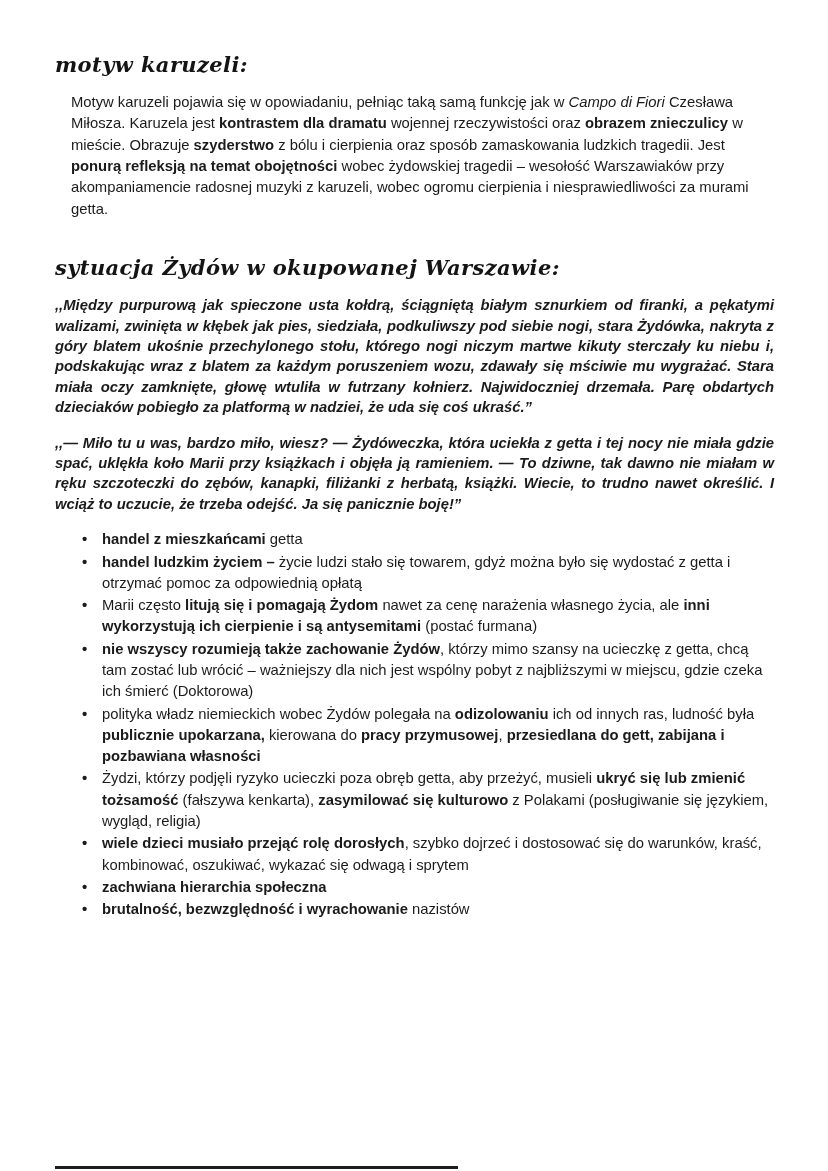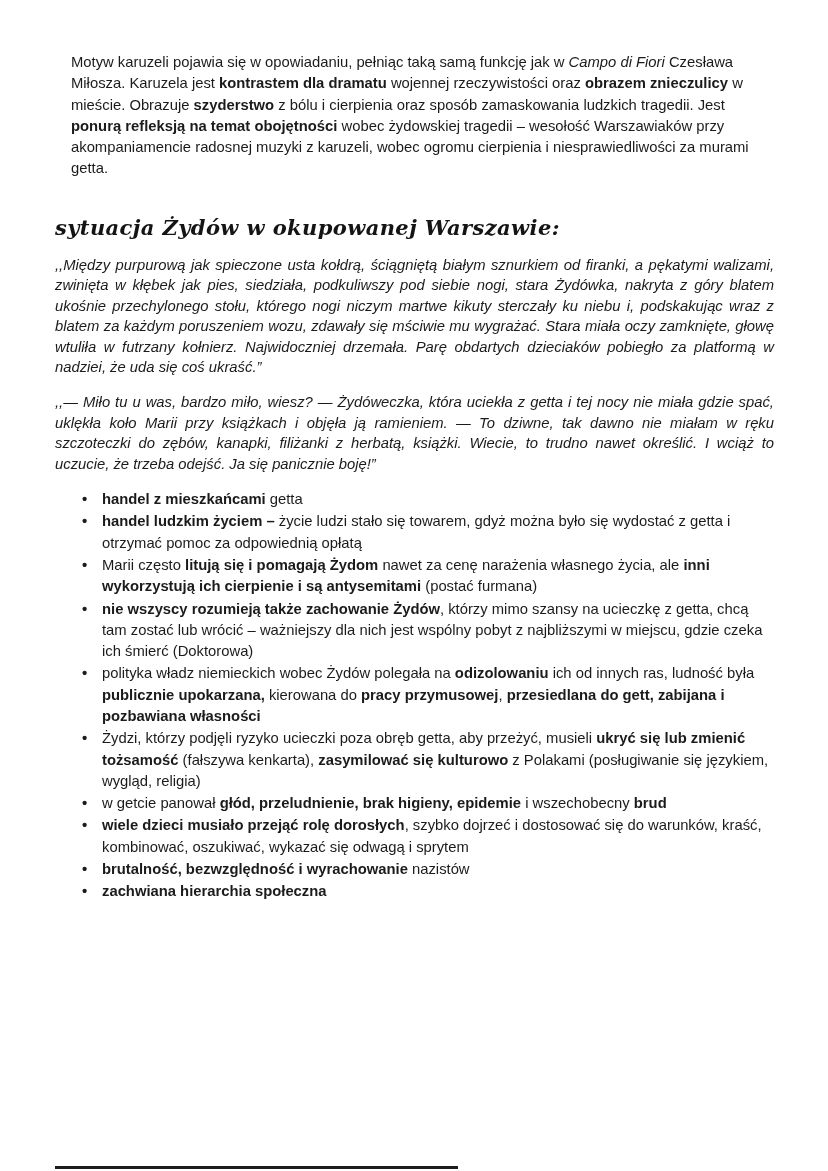--- a/index.html
+++ b/index.html
@@ -29,20 +29,21 @@
     line-height:1.44;
     margin:0 0 35px 16px;
     text-align:left;
   }
   .quote{
     font-size:14.8px;
     line-height:1.38;
     font-style:italic;
     text-align:justify;
     margin:0 0 15px 0;
+    font-weight:bold;
   }
   ul.bullets{
     list-style:none;
     margin:10px 0 0 26px;
     padding:0;
     font-size:14.8px;
     line-height:1.44;
   }
   ul.bullets li{
     position:relative;
@@ -67,37 +68,37 @@
     width:403px;
     height:3px;
     background:#1c1c1c;
   }
 </style>
 </head>
 <body>
 
 <div class="page">
 
+  <h1 class="script-heading">motyw karuzeli:</h1>
 
   <p class="para"><span>Motyw karuzeli pojawia się w opowiadaniu, pełniąc taką samą funkcję jak w </span><span class="i">Campo di Fiori</span><span> Czesława Miłosza. Karuzela jest </span><span class="b">kontrastem dla dramatu</span><span> wojennej rzeczywistości oraz </span><span class="b">obrazem znieczulicy</span><span> w mieście. Obrazuje </span><span class="b">szyderstwo</span><span> z bólu i cierpienia oraz sposób zamaskowania ludzkich tragedii. Jest </span><span class="b">ponurą refleksją na temat obojętności</span><span> wobec żydowskiej tragedii – wesołość Warszawiaków przy akompaniamencie radosnej muzyki z karuzeli, wobec ogromu cierpienia i niesprawiedliwości za murami getta.</span></p>
 
   <h1 class="script-heading">sytuacja Żydów w okupowanej Warszawie:</h1>
 
   <p class="quote"><span>,,Między purpurową jak spieczone usta kołdrą, ściągniętą białym sznurkiem od firanki, a pękatymi walizami, zwinięta w kłębek jak pies, siedziała, podkuliwszy pod siebie nogi, stara Żydówka, nakryta z góry blatem ukośnie przechylonego stołu, którego nogi niczym martwe kikuty sterczały ku niebu i, podskakując wraz z blatem za każdym poruszeniem wozu, zdawały się mściwie mu wygrażać. Stara miała oczy zamknięte, głowę wtuliła w futrzany kołnierz. Najwidoczniej drzemała. Parę obdartych dzieciaków pobiegło za platformą w nadziei, że uda się coś ukraść.”</span></p>
 
   <p class="quote"><span>,,— Miło tu u was, bardzo miło, wiesz? — Żydóweczka, która uciekła z getta i tej nocy nie miała gdzie spać, uklękła koło Marii przy książkach i objęła ją ramieniem. — To dziwne, tak dawno nie miałam w ręku szczoteczki do zębów, kanapki, filiżanki z herbatą, książki. Wiecie, to trudno nawet określić. I wciąż to uczucie, że trzeba odejść. Ja się panicznie boję!”</span></p>
 
   <ul class="bullets">
       <li><span class="b">handel z mieszkańcami</span><span> getta</span></li>
       <li><span class="b">handel ludzkim życiem –</span><span> życie ludzi stało się towarem, gdyż można było się wydostać z getta i otrzymać pomoc za odpowiednią opłatą</span></li>
       <li><span>Marii często </span><span class="b">litują się i pomagają Żydom</span><span> nawet za cenę narażenia własnego życia, ale </span><span class="b">inni wykorzystują ich cierpienie i są antysemitami</span><span> (postać furmana)</span></li>
       <li><span class="b">nie wszyscy rozumieją także zachowanie Żydów</span><span>, którzy mimo szansy na ucieczkę z getta, chcą tam zostać lub wrócić – ważniejszy dla nich jest wspólny pobyt z najbliższymi w miejscu, gdzie czeka ich śmierć (Doktorowa)</span></li>
       <li><span>polityka władz niemieckich wobec Żydów polegała na </span><span class="b">odizolowaniu</span><span> ich od innych ras, ludność była </span><span class="b">publicznie upokarzana,</span><span> kierowana do </span><span class="b">pracy przymusowej</span><span>, </span><span class="b">przesiedlana do gett, zabijana i pozbawiana własności</span></li>
       <li><span>Żydzi, którzy podjęli ryzyko ucieczki poza obręb getta, aby przeżyć, musieli </span><span class="b">ukryć się lub zmienić tożsamość</span><span> (fałszywa kenkarta), </span><span class="b">zasymilować się kulturowo</span><span> z Polakami (posługiwanie się językiem, wygląd, religia)</span></li>
-      <li><span>w getcie panował </span><span class="b">głód, przeludnienie, brak higieny, epidemie</span><span> i wszechobecny </span><span class="b">brud</span></li>
       <li><span class="b">wiele dzieci musiało przejąć rolę dorosłych</span><span>, szybko dojrzeć i dostosować się do warunków, kraść, kombinować, oszukiwać, wykazać się odwagą i sprytem</span></li>
+      <li><span class="b">zachwiana hierarchia społeczna</span></li>
       <li><span class="b">brutalność, bezwzględność i wyrachowanie</span><span> nazistów</span></li>
-      <li><span class="b">zachwiana hierarchia społeczna</span></li>
     </ul>
 
   <div class="bottom-rule"></div>
 
 </div>
 
 </body></html>

